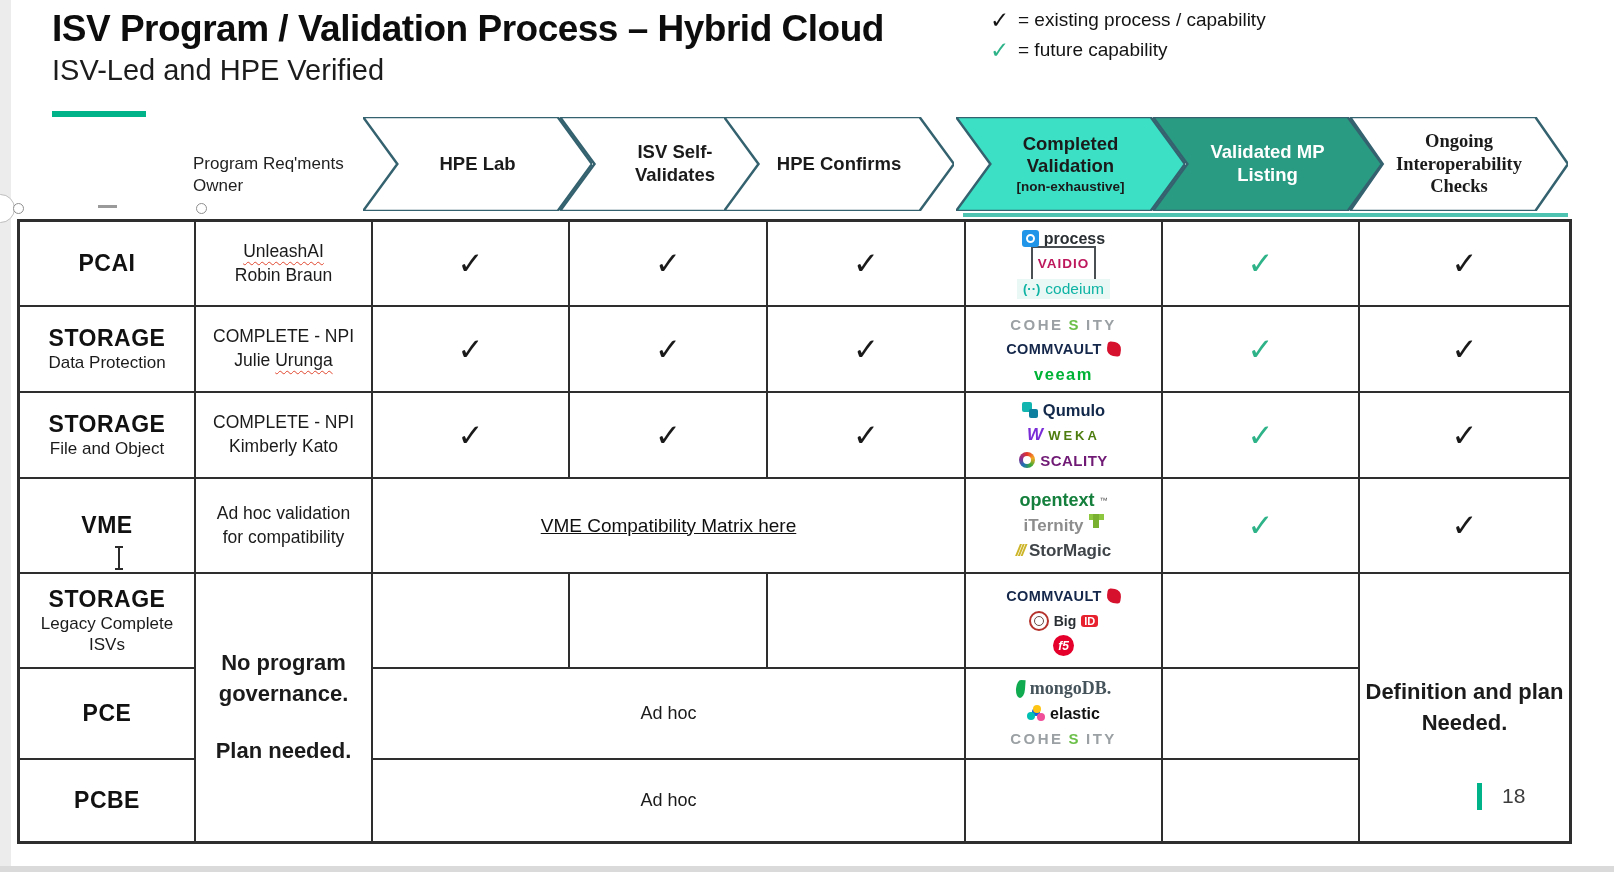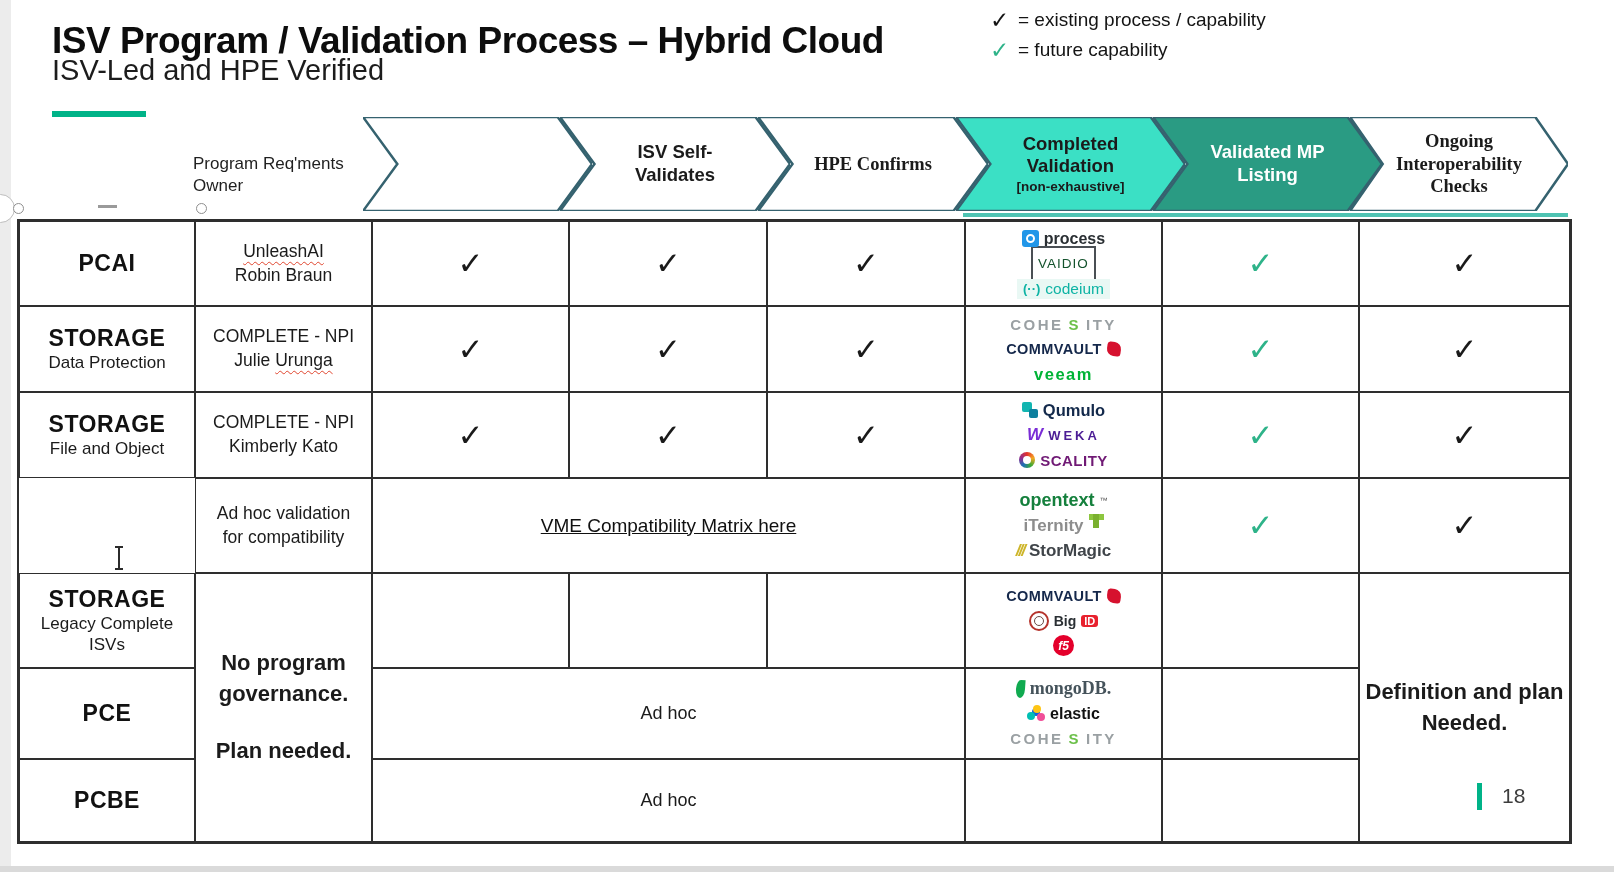--- a/index.html
+++ b/index.html
@@ -2,21 +2,21 @@
 <html><head>
 <meta charset="utf-8">
 <style>
   html,body{margin:0;padding:0;background:#f4f4f4;}
   .canvas{position:relative;width:1614px;height:872px;background:#ffffff;overflow:hidden;
           font-family:"Liberation Sans",sans-serif;color:#1b1b1b;}
   .left-strip{position:absolute;left:0;top:0;width:11px;height:100%;background:#ececec;}
   .bottom-strip{position:absolute;left:0;bottom:0;width:100%;height:6px;background:#dadada;}
 
   
-  .title{position:absolute;left:52px;top:20px;font-size:37px;font-weight:800;letter-spacing:-0.5px;color:#0d0d0d;white-space:nowrap;}
+  .title{position:absolute;left:52px;top:8px;font-size:37px;font-weight:800;letter-spacing:-0.5px;color:#0d0d0d;white-space:nowrap;}
   .subtitle{position:absolute;left:52px;top:54px;font-size:29px;font-weight:400;color:#1c1c1c;white-space:nowrap;}
   .accent-bar{position:absolute;left:52px;top:111px;width:94px;height:6px;background:#00b388;}
   .legend{position:absolute;left:990px;top:5px;font-size:19px;color:#141414;}
   .legend-row{display:flex;align-items:center;height:30px;}
   .legend-check{width:28px;font-size:23px;}
   .legend-check.green{color:#2eb389;}
 
   
   .stage{position:absolute;top:117px;height:94px;}
   .stage svg{position:absolute;left:0;top:0;width:100%;height:100%;}
@@ -63,35 +63,35 @@
   .ibeam .v{left:5px;top:2px;width:2px;height:20px;}
   .ibeam .t{left:2px;top:0;width:8px;height:2px;}
   .ibeam .b{left:2px;bottom:0;width:8px;height:2px;}
 
   
   .logo-stack{display:flex;flex-direction:column;align-items:center;justify-content:center;gap:2px;}
   .logo-line{display:flex;align-items:center;gap:5px;height:23px;white-space:nowrap;}
   .lg-securiti b{font-weight:600;font-size:16px;color:#2a2f33;}
   .sec-ic{width:17px;height:17px;background:#2196e8;border-radius:3px;position:relative;display:inline-block;}
   .sec-ic::after{content:"";position:absolute;inset:4px;border:2.5px solid #fff;border-radius:50%;}
-  .vaidio-box{border:2.5px solid #4a4f54;padding:8px 5px;font-weight:400;font-size:13.5px;letter-spacing:1px;color:#14532d;}
+  .vaidio-box{border:2.5px solid #4a4f54;padding:8px 5px;font-weight:700;font-size:13.5px;letter-spacing:1px;color:#be185d;}
   .cod-wrap{background:#e9f8f4;padding:1px 6px;display:flex;gap:5px;align-items:center;}
   .cod-ic{color:#0db3a4;font-weight:800;font-size:13px;}
   .cod-txt{color:#0db3a4;font-size:15.5px;font-weight:500;}
   .lg-cohesity{font-weight:700;font-size:15px;letter-spacing:2.5px;color:#9aa0a3;}
   .coh-s{color:#6cc04a;}
   .cv-txt{font-weight:800;font-size:14.5px;color:#15284b;letter-spacing:.4px;}
   .cv-ic{width:14px;height:14px;background:#d6112e;display:inline-block;border-radius:3px 7px 3px 7px;transform:rotate(8deg);}
   .veeam{font-size:16.5px;font-weight:700;color:#00b336;letter-spacing:1.5px;}
   .qu-ic{width:16px;height:16px;position:relative;display:inline-block;}
   .qu-ic::before{content:"";position:absolute;left:0;top:0;width:10px;height:10px;background:#12b5b0;border-radius:2px;}
   .qu-ic::after{content:"";position:absolute;right:0;bottom:0;width:9px;height:9px;background:#0e7f9e;border-radius:2px;}
   .qu-txt{font-weight:800;font-size:16.5px;color:#13294b;}
   .weka-w{font-weight:900;font-style:italic;color:#7a2dd6;font-size:17px;}
-  .weka-txt{letter-spacing:3px;font-size:13px;color:#4c1d95;font-weight:600;}
+  .weka-txt{letter-spacing:3px;font-size:13px;color:#4d7c0f;font-weight:600;}
   .sc-ic{width:16px;height:16px;border-radius:50%;position:relative;display:inline-block;
          background:conic-gradient(#e4322b,#f5a623,#3aaa35,#1d70b7,#8e2d8e,#e4322b);}
   .sc-ic::after{content:"";position:absolute;inset:4px;background:#fff;border-radius:50%;}
   .sc-txt{font-size:15px;font-weight:700;color:#701a75;letter-spacing:.5px;}
   .ot-txt{font-size:18px;font-weight:800;color:#15803d;}
   .ot-tm{font-size:8px;vertical-align:top;color:#555;}
   .it-txt{font-size:17px;color:#8d8d8d;font-weight:600;}
   .it-ic{width:15px;height:14px;position:relative;display:inline-block;top:-5px;}
   .it-ic::before{content:"";position:absolute;left:0;top:0;width:15px;height:6px;background:#8dc63f;}
   .it-ic::after{content:"";position:absolute;left:4px;top:0;width:6px;height:14px;background:#7ab02f;}
@@ -130,30 +130,33 @@
       <span>= future capability</span>
     </div>
   </div>
 
   <div class="owner-col-label">Program Req'ments Owner</div>
 
   <div class="stage" style="left:363px;width:229px;">
     <svg viewBox="0 0 100 100" preserveAspectRatio="none">
       <polygon points="0,0 85,0 100,50 85,100 0,100 15,50" stroke="#35626F" stroke-width="2.5" vector-effect="non-scaling-stroke" fill="#ffffff"></polygon>
       </svg>
+    <div class="lbl" style="max-width:140px;">
+        <span>HPE Lab</span>
+      </div>
   </div>
   <div class="stage" style="left:560px;width:230px;">
     <svg viewBox="0 0 100 100" preserveAspectRatio="none">
       <polygon points="0,0 85,0 100,50 85,100 0,100 15,50" stroke="#35626F" stroke-width="2.5" vector-effect="non-scaling-stroke" fill="#ffffff"></polygon>
       </svg>
     <div class="lbl" style="max-width:112px;">
         <span>ISV Self-Validates</span>
       </div>
   </div>
-  <div class="stage" style="left:758px;width:230px;font-family:Liberation Serif, serif;">
+  <div class="stage" style="left:724px;width:230px;">
     <svg viewBox="0 0 100 100" preserveAspectRatio="none">
       <polygon points="0,0 85,0 100,50 85,100 0,100 15,50" stroke="#35626F" stroke-width="2.5" vector-effect="non-scaling-stroke" fill="#ffffff"></polygon>
       </svg>
     <div class="lbl" style="max-width:160px;">
         <span>HPE Confirms</span>
       </div>
   </div>
   <div class="stage" style="left:956px;width:229px;">
     <svg viewBox="0 0 100 100" preserveAspectRatio="none">
       <polygon points="0,0 85,0 100,50 85,100 0,100 15,50" stroke="#35626F" stroke-width="2.5" vector-effect="non-scaling-stroke" fill="#3BE0C5"></polygon>
@@ -297,20 +300,23 @@
           </div>
       </div>
     </div>
     <div class="cell" style="grid-area:3/7">
         <span class="check green">✓</span>
       </div>
     <div class="cell" style="grid-area:3/8">
         <span class="check">✓</span>
       </div>
 
+    <div class="cell" style="grid-area:4/1">
+      <span class="cat-main">VME</span>
+    </div>
     <div class="cell owner" style="grid-area:4/2">
       <span>Ad hoc validation</span>
       <span>for compatibility</span>
     </div>
     <div class="cell" style="grid-area:4/3/5/6">
       <span class="vme-link">VME Compatibility Matrix here</span>
     </div>
     <div class="cell" style="grid-area:4/6">
       <div class="logo-stack">
         <div class="logo-line">

